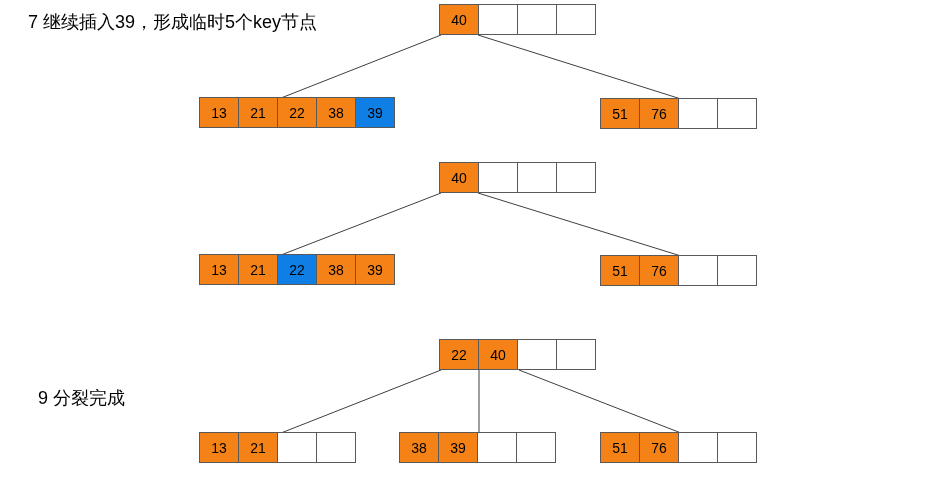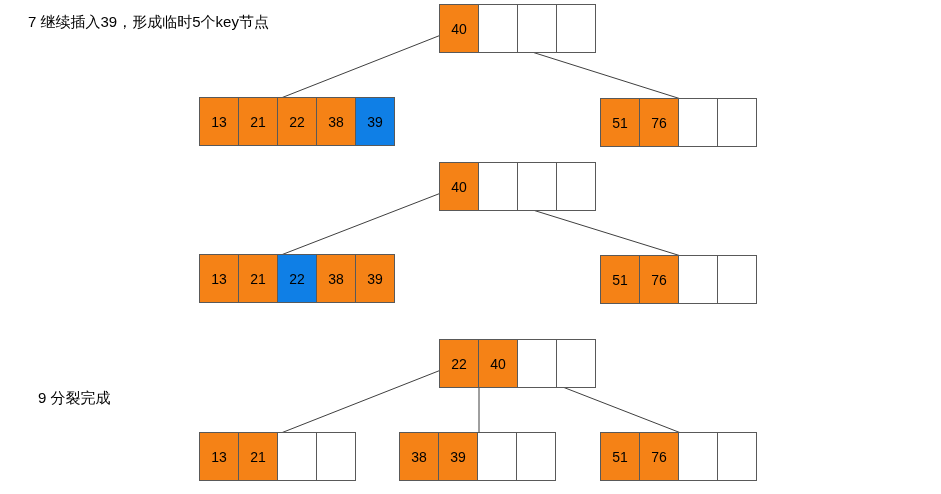--- a/index.html
+++ b/index.html
@@ -7,32 +7,32 @@
     position:relative;
     width:941px;height:494px;
     background:#fff;
     font-family:"Liberation Sans","DejaVu Sans",sans-serif;
     color:#000;
     overflow:hidden;
   }
   .lines{position:absolute;left:0;top:0;width:941px;height:494px;}
   .caption{
     position:absolute;
-    font-size:15px;
+    font-size:18px;
     line-height:20px;
     color:#000;
     white-space:pre-line;
   }
   .node{
     position:absolute;
     display:flex;
     background:#fff;
   }
   .cell{
-    width:40px;height:49px;
+    width:40px;height:31px;
     box-sizing:border-box;
     border:1px solid var(--cell-border,#595959);
     margin-left:-1px;
     display:flex;align-items:center;justify-content:center;
     font-size:14px;
     background:#fff;
   }
   .cell:first-child{margin-left:0;}
   .cell.k{background:var(--key-fill,#F58216);}
   .cell.h{background:var(--highlight-fill,#0F7FE6);}

